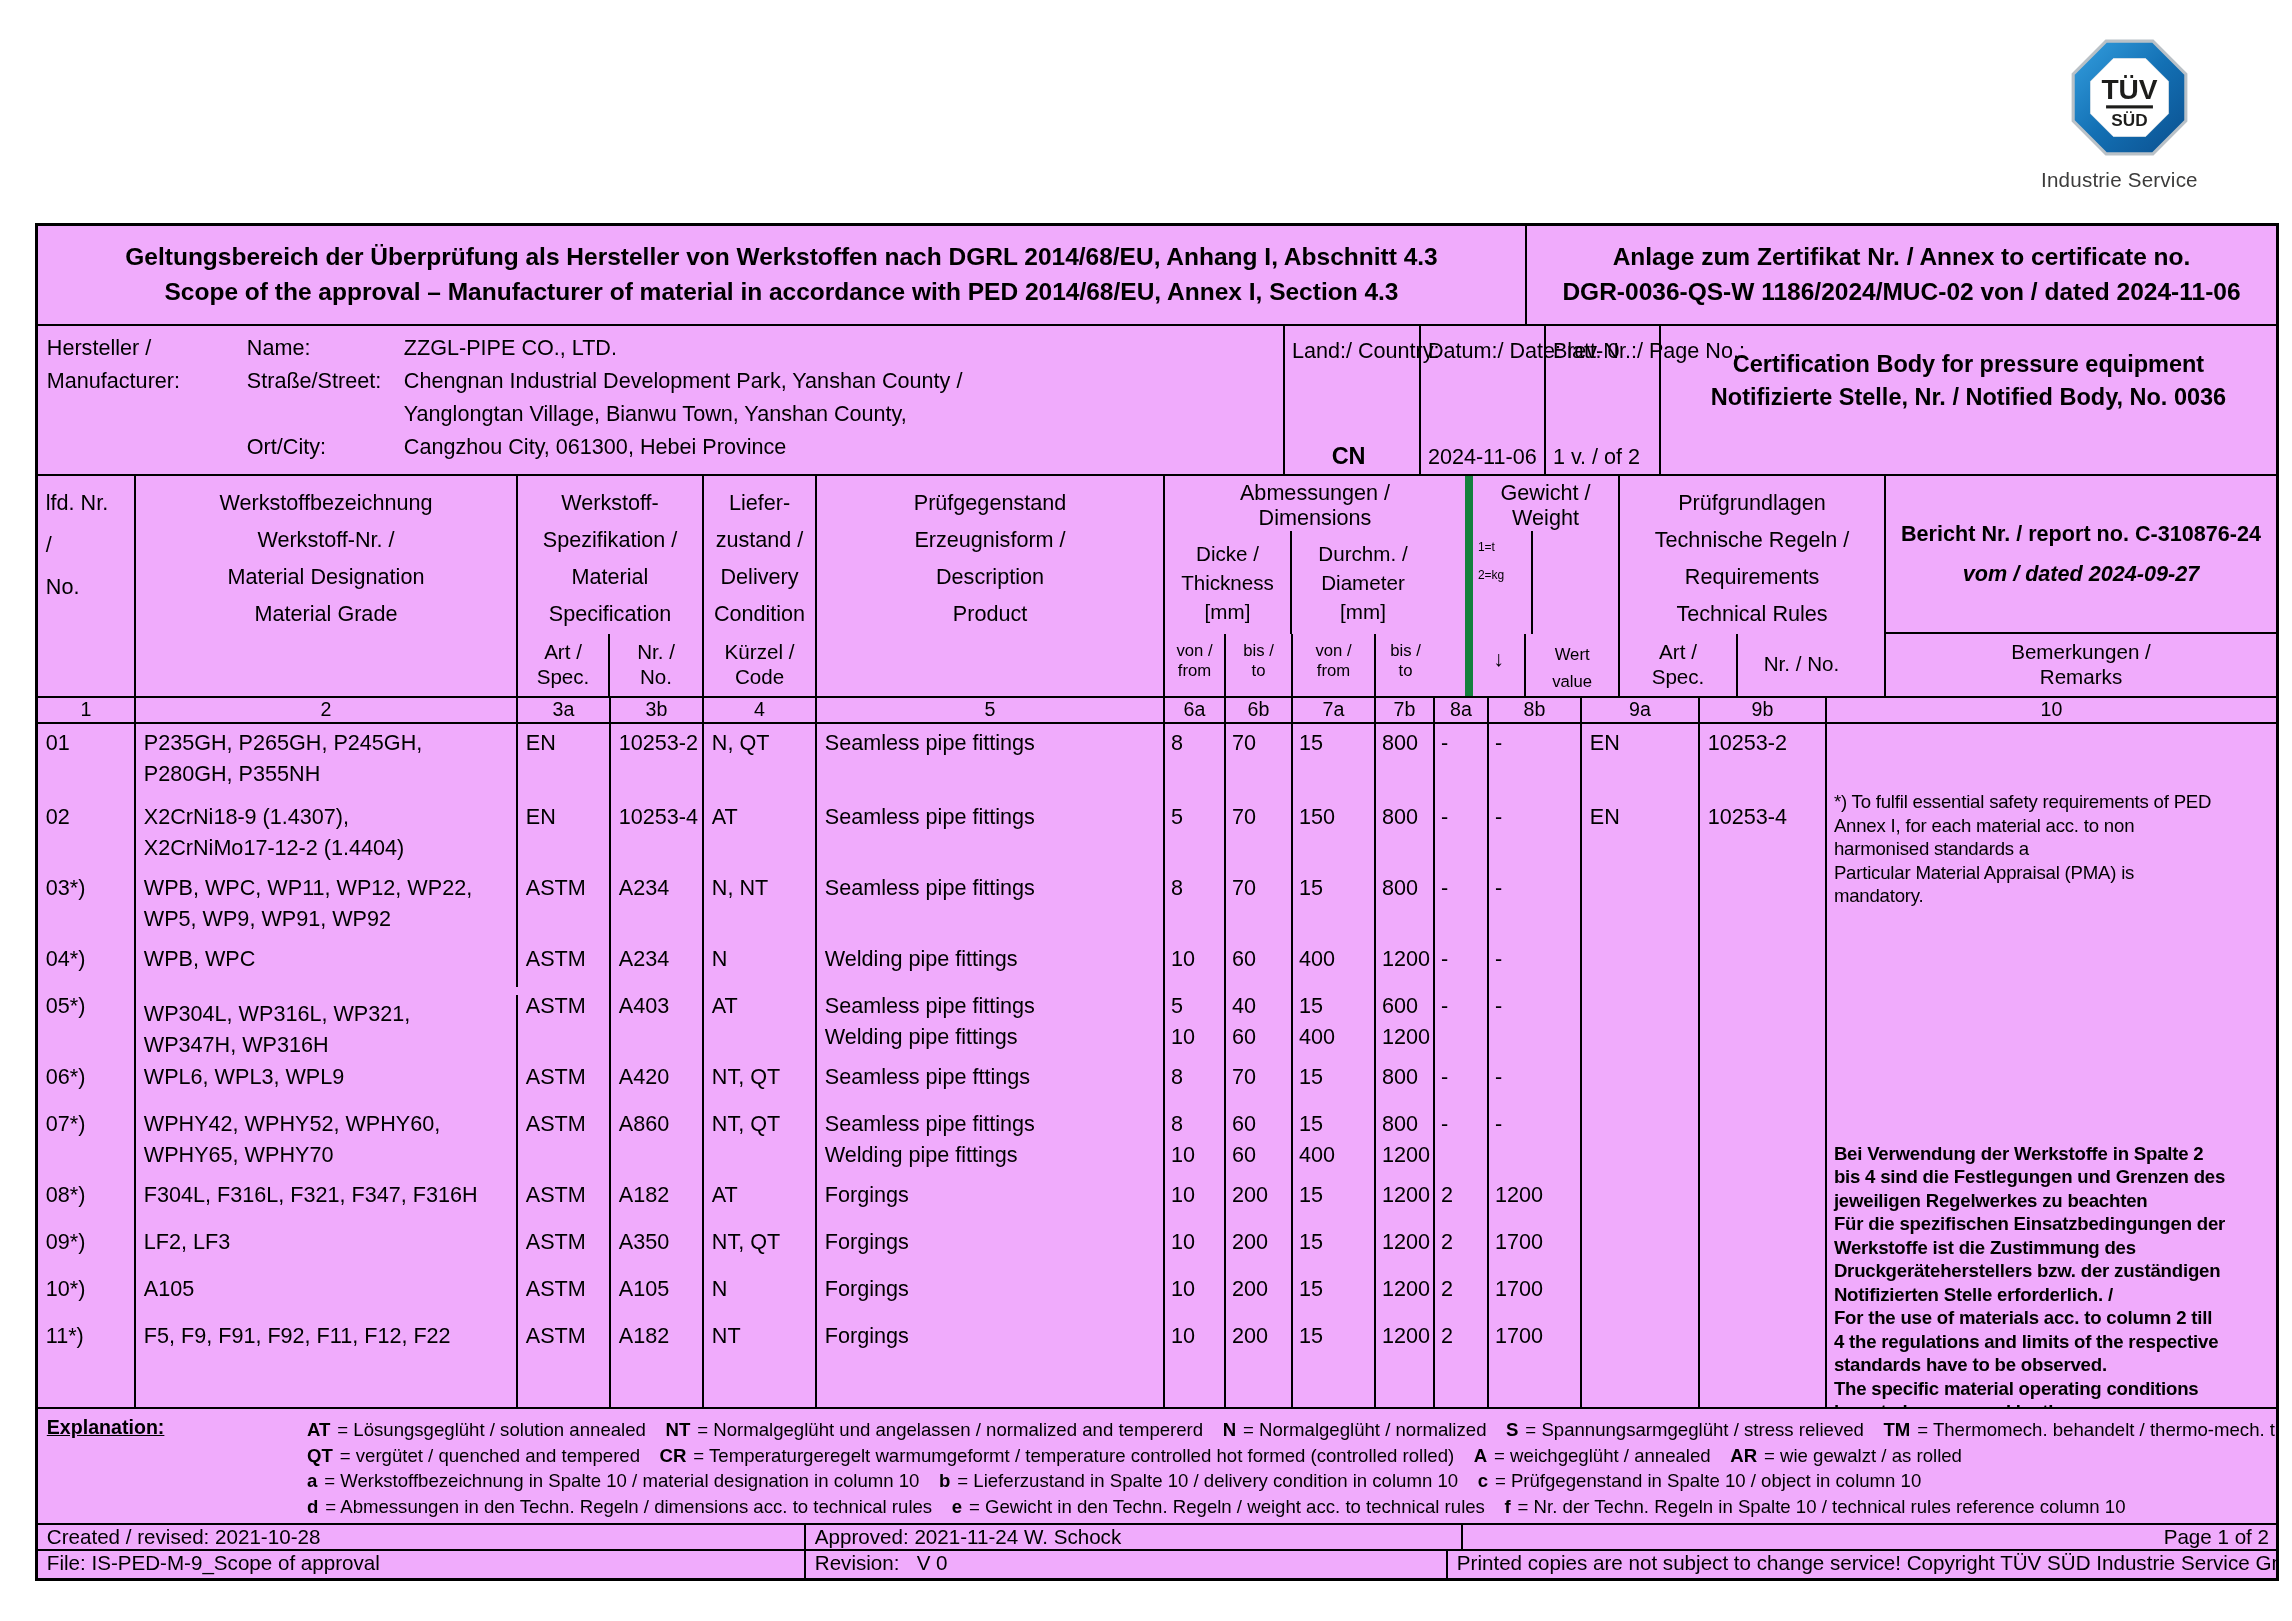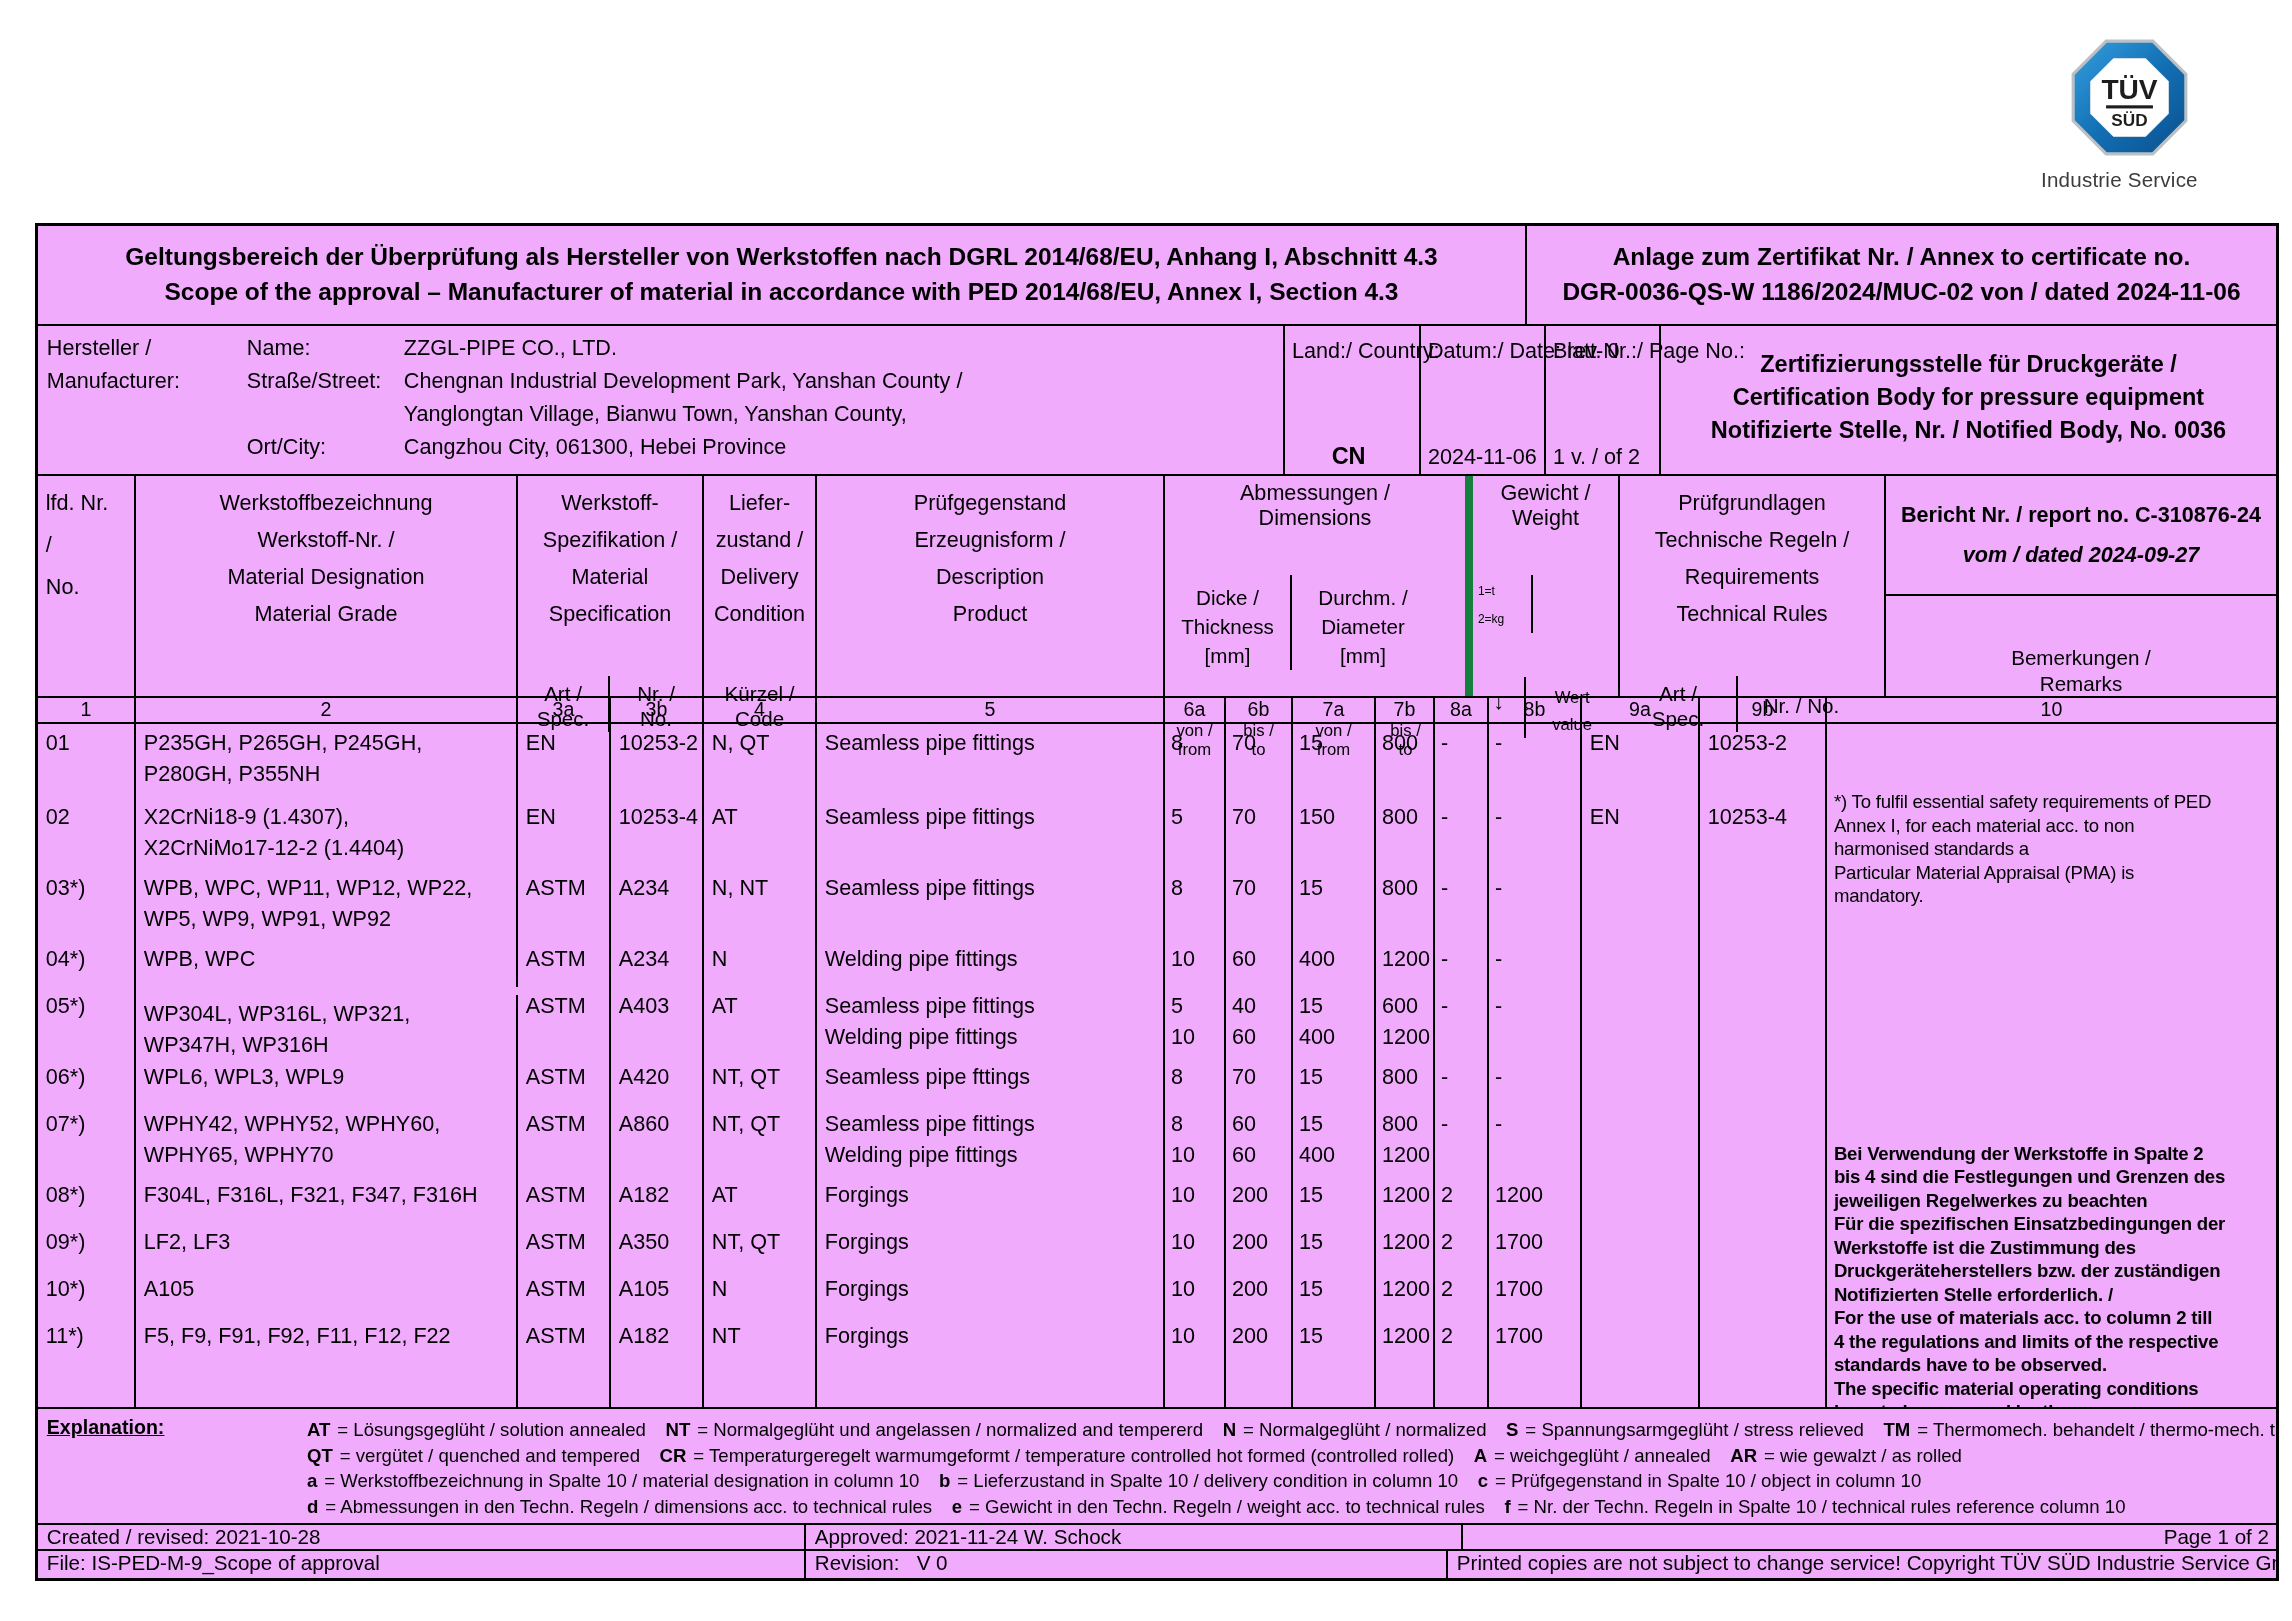--- a/index.html
+++ b/index.html
@@ -31,21 +31,21 @@
   .mini-col .lbl { line-height:32px; white-space:nowrap; }
   .mini-col .val { margin-top:auto; white-space:nowrap; }
   .val-cn { font-weight:bold; text-align:center; padding-right:13.7px; font-size:23.5px; }
   .mfr-cert { flex:1; text-align:center; font-weight:bold; font-size:23.5px; line-height:33px; padding-top:21.6px; white-space:nowrap; overflow:hidden; }
 
   
   .thead { display:flex; height:222px; border-bottom:2.9px solid #000; font-size:21.6px; }
   .pre { white-space:pre-line; }
   .h1 { width:98px; border-right:2px solid #000; padding:5.9px 0 0 7.8px; line-height:42px; }
   .h2 { width:382px; border-right:2px solid #000; text-align:center; padding-top:7.8px; line-height:37px; }
-  .hcol { display:flex; flex-direction:column;gap:44px; }
+  .hcol { display:flex; flex-direction:column; }
   .h3 { width:186px; border-right:2px solid #000; }
   .h4 { width:113px; border-right:2px solid #000; }
   .h5 { width:348px; border-right:2px solid #000; text-align:center; padding-top:7.8px; line-height:37px; }
   .h67 { width:308px; border-right:8px solid #15803d; }
   .h8 { width:147px; border-right:2px solid #000; }
   .h9 { width:266px; border-right:2px solid #000; }
   .h10 { flex:1; }
   .hd-top { height:160px; text-align:center; padding-top:7.8px; line-height:37px; }
   .hd-bot { height:63px; display:flex; }
   .sub { text-align:center; font-size:20.6px; line-height:25.5px; padding-top:4.9px; }
@@ -163,21 +163,20 @@
         <div class="lbl pre">Datum:/
 Date: rev. 0</div>
         <div class="val">2024-11-06</div>
       </div>
       <div class="mini-col w3">
         <div class="lbl pre">Blatt-Nr.:/
 Page No.:</div>
         <div class="val">1 v. / of 2</div>
       </div>
       <div class="mfr-cert">
-        <div>Zertifizierungsstelle für Druckgeräte /</div>
         <div>Certification Body for pressure equipment</div>
         <div>Notifizierte Stelle, Nr. / Notified Body, No. 0036</div>
       </div>
     </div>
 
     <div class="thead">
       <div class="h1 pre">lfd. Nr.
 /
 No.</div>
       <div class="h2 pre">Werkstoffbezeichnung

